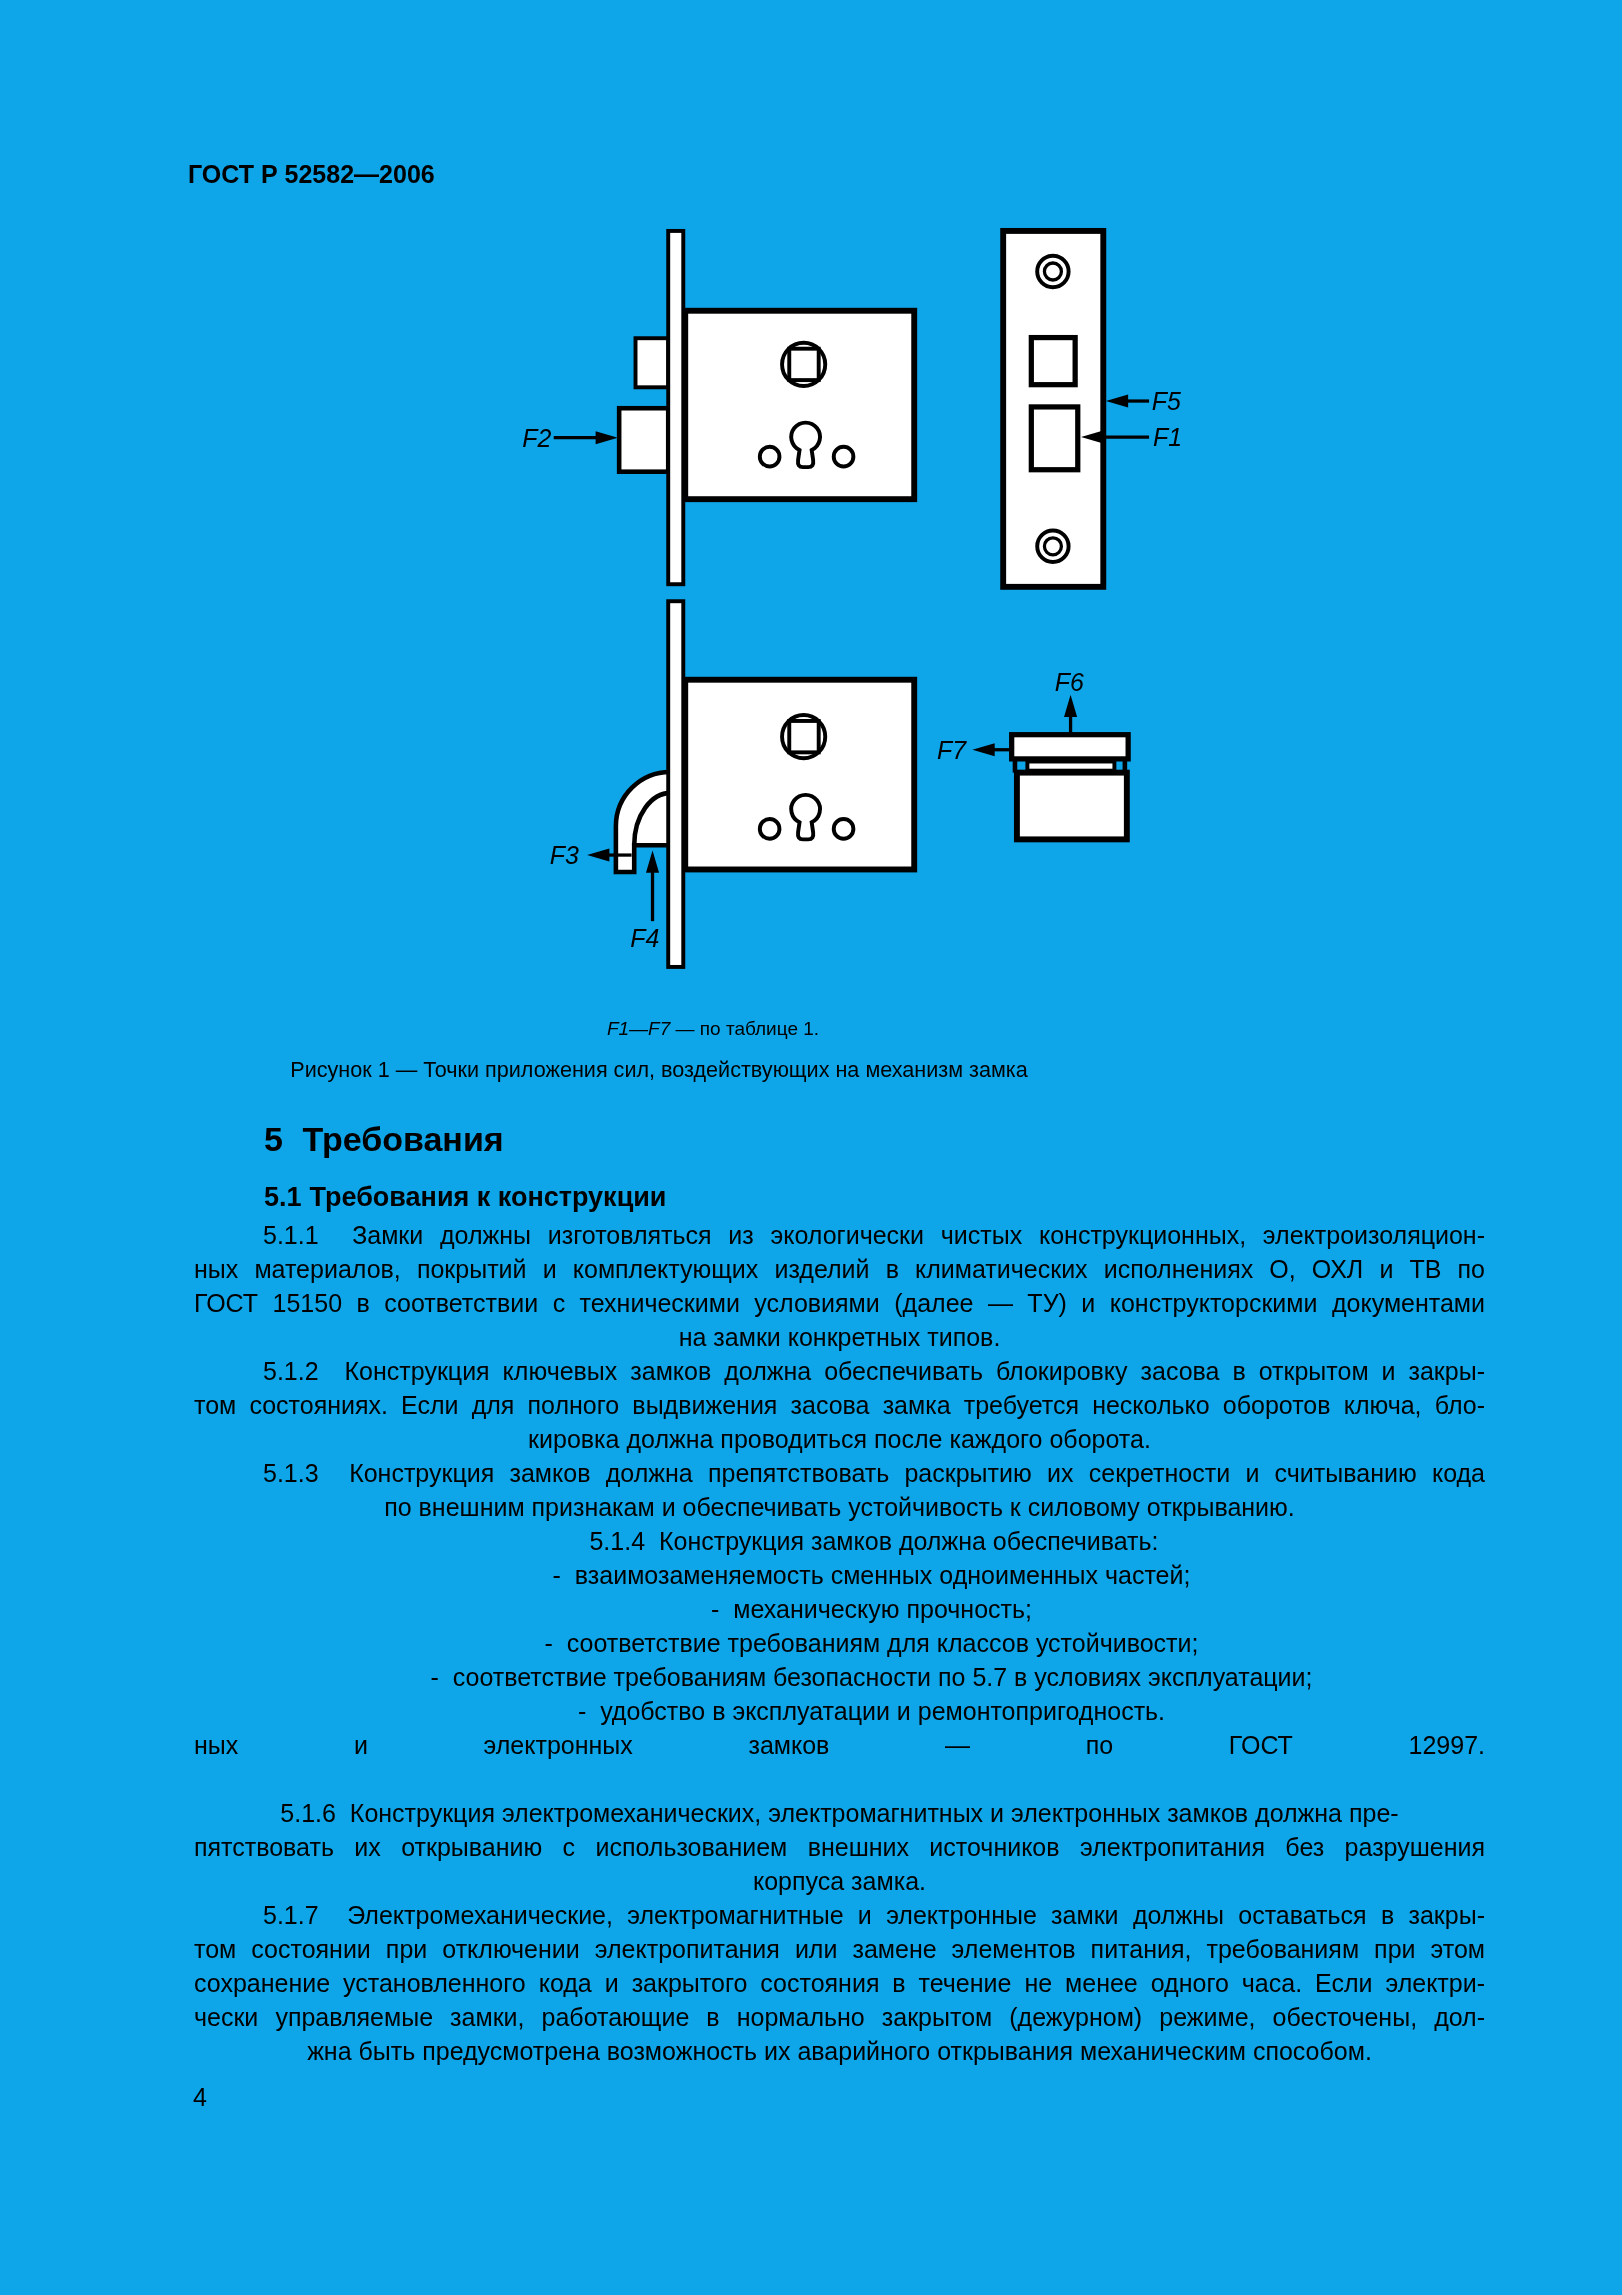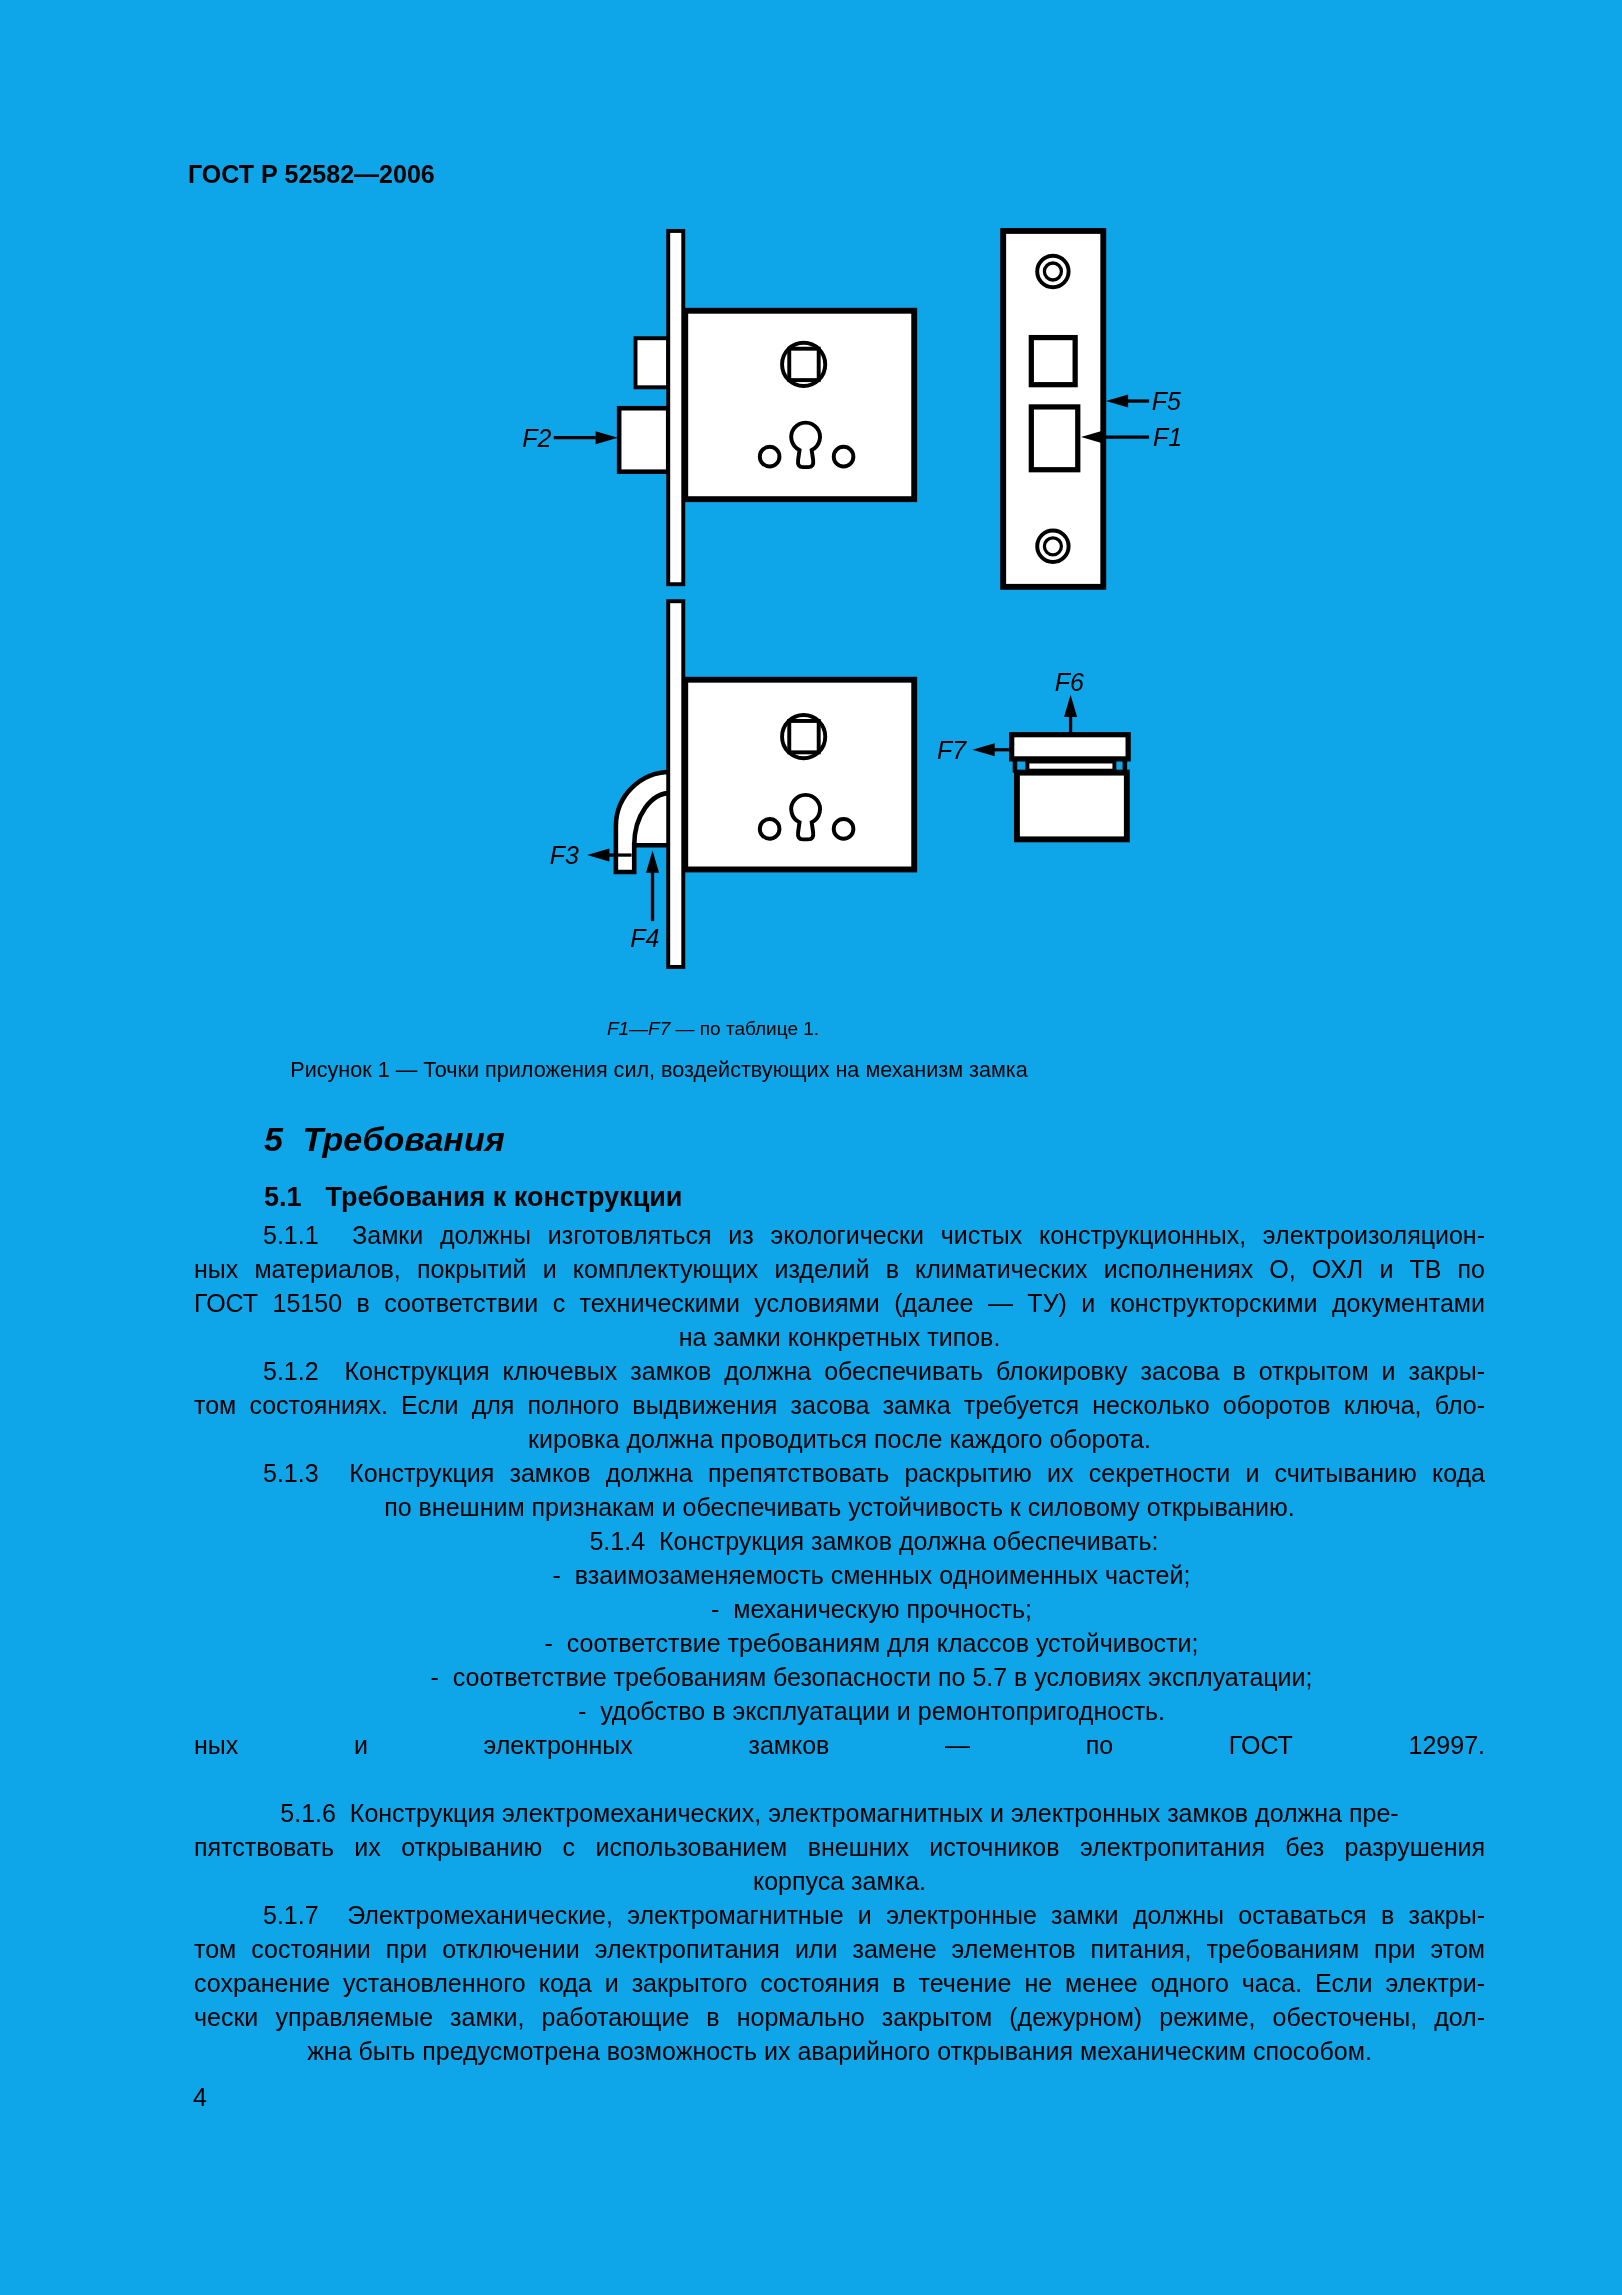--- a/index.html
+++ b/index.html
@@ -31,28 +31,28 @@
     left:484px;top:1018px;width:458px;
     text-align:center;font-size:19px;white-space:pre-wrap;
   }
   #caption-note .var{font-style:italic;margin-top:32px;}
   #figure-caption{
     left:0;top:1057px;width:1318px;
     text-align:center;font-size:21.6px;white-space:pre-wrap;
   }
   #section-heading{
     left:264px;top:1120px;
-    font-size:34px;font-weight:bold;font-style:italic;
+    font-size:34px;font-weight:bold;
   }
   #section-heading .num{margin-right:19.6px;}
   #subsection-heading{
     left:264px;top:1182px;
     font-size:27px;font-weight:bold;
   }
-  #subsection-heading .num{margin-right:24px;}
+  #subsection-heading .num{margin-right:8px;}
   #text-body{
     left:194px;top:1218px;width:1291px;
     font-size:25px;
   }
   #text-body .line{
     height:34px;line-height:34px;
     white-space:pre-wrap;
     text-align:center;
   }
   #text-body .just{

